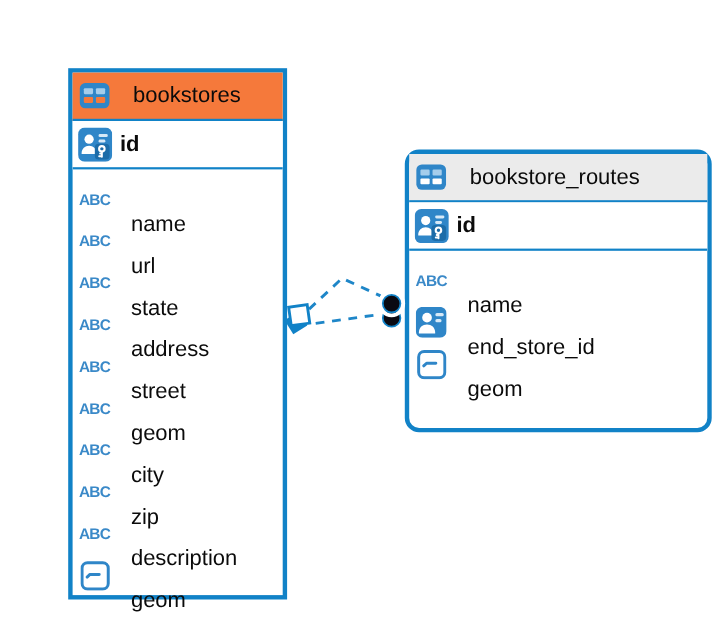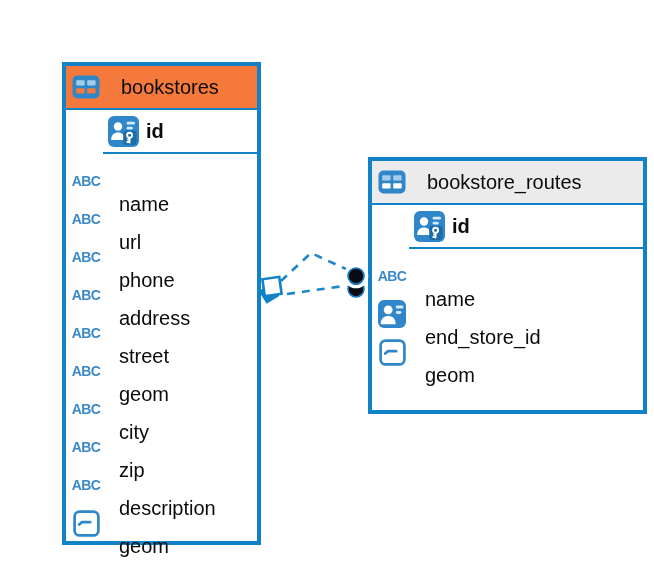--- a/index.html
+++ b/index.html
@@ -7,30 +7,30 @@
     width:654px;height:570px;background:#ffffff;position:relative;overflow:hidden;
     font-family:"Liberation Sans","DejaVu Sans",sans-serif;color:#0b0b0b;
   }
   .canvas{position:absolute;inset:0;}
   
   .erd-table{
     position:absolute;background:#ffffff;border:4px solid #1182c7;
     box-sizing:border-box;display:flex;flex-direction:column;
   }
   .t-bookstores{left:62px;top:62px;width:199px;height:483px;}
-  .t-routes{left:368px;top:157px;width:279px;height:257px;}
+  .t-routes{left:368px;top:136px;width:279px;height:257px;border-radius:13px;}
   .tbl-header{
     flex:0 0 42px;height:42px;display:flex;align-items:center;gap:20px;
     padding:0 5px;border-bottom:2px solid #1182c7;
   }
   .tbl-icon{display:flex;align-items:center;justify-content:center;width:30px;flex:0 0 30px;}
   .tbl-title{font-size:20px;}
   .pk-row{
     flex:0 0 42px;height:42px;display:flex;align-items:center;gap:6px;
-    padding:0 3px;border-bottom:2px solid #1182c7;background:#fff;margin-left:37px;
+    padding:0 3px;border-bottom:2px solid #1182c7;background:#fff;
   }
   .pk-name{font-size:20px;font-weight:700;}
   .col-list{flex:1;padding-top:8px;}
   .col-row{height:38px;display:flex;align-items:center;gap:16px;padding:0 3px;}
   .col-icon,.pk-icon{width:34px;flex:0 0 34px;display:flex;align-items:center;justify-content:center;}
   .col-name{font-size:20px;margin-top:47px;}
   .abc{font-weight:800;font-size:14px;color:#3a89c8;letter-spacing:-0.6px;}
   
   svg.relation-layer{position:absolute;left:0;top:0;width:654px;height:570px;pointer-events:none;}
   .rline{fill:none;stroke:#1e86c8;stroke-width:2.6;stroke-dasharray:8 7;}
@@ -78,21 +78,21 @@
         <div class="col-row">
           <span class="col-icon">
             <span class="abc">ABC</span>
           </span>
           <span class="col-name">url</span>
         </div>
         <div class="col-row">
           <span class="col-icon">
             <span class="abc">ABC</span>
           </span>
-          <span class="col-name">phone</span>
+          <span class="col-name">state</span>
         </div>
         <div class="col-row">
           <span class="col-icon">
             <span class="abc">ABC</span>
           </span>
           <span class="col-name">address</span>
         </div>
         <div class="col-row">
           <span class="col-icon">
             <span class="abc">ABC</span>

